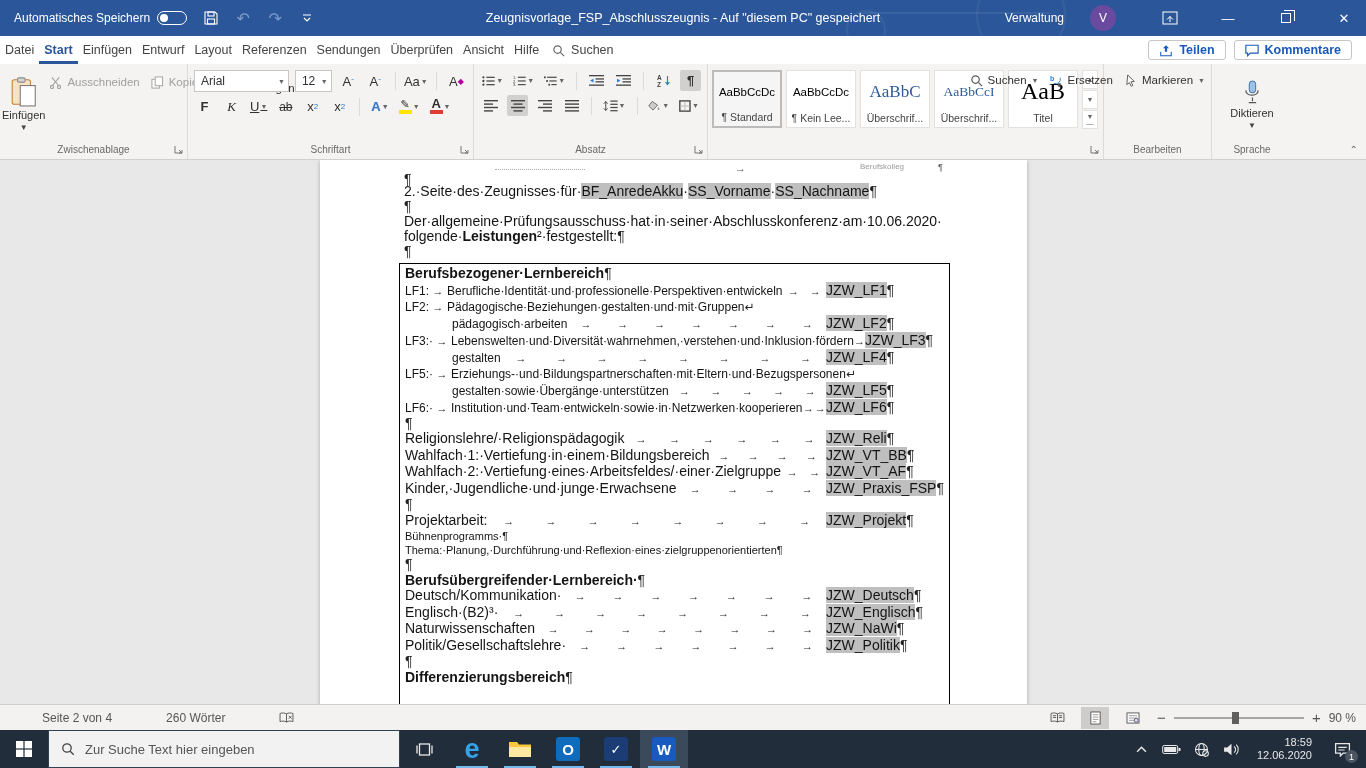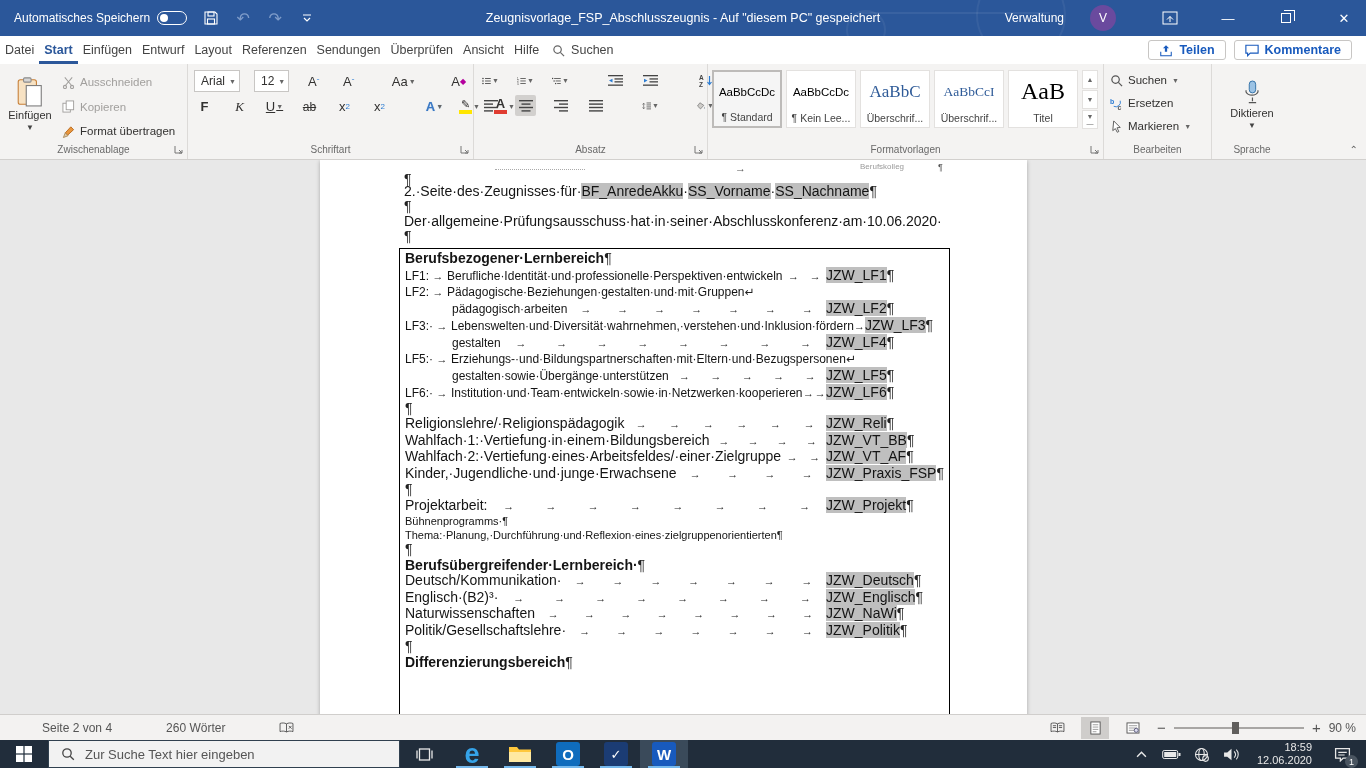--- a/index.html
+++ b/index.html
@@ -36,24 +36,24 @@
   .pillbtn { display:flex; align-items:center; gap:6px; border:1px solid #c8c6c4; border-radius:3px; padding:2px 10px; color:#185abd; font-size:12.5px; font-weight:600; background:#fff; }
 
   
   .ribbon { height:96px; background:#f4f3f2; border-bottom:1px solid #d2d0ce; display:flex; flex:none; position:relative; }
   .rgroup { display:flex; flex-direction:column; padding:4px 2px 0 2px; border-right:1px solid #dcdad8; position:relative; }
   .rgroup-body { flex:1; display:flex; }
   .rgroup-label { height:18px; font-size:10px; color:#696969; text-align:center; display:flex; align-items:center; justify-content:center; gap:4px; padding-bottom:2px; }
   .launcher { position:absolute; right:3px; bottom:4px; width:10px; height:10px; }
   .bigbtn { width:56px; display:flex; flex-direction:column; align-items:center; justify-content:center; gap:2px; font-size:11px; color:#323130; padding:2px 0; }
   .bigbtn .caret { font-size:8px; color:#444; }
-  .smallrows { display:flex; flex-direction:column; justify-content:space-between; gap:3px; padding-top:4px; }
+  .smallrows { display:flex; flex-direction:row; justify-content:flex-end; gap:3px; padding-top:4px; }
   .srow { display:flex; align-items:center; gap:5px; font-size:11.5px; height:20px; padding:0 4px; color:#323130; }
   .srow.disabled { color:#a19f9d; }
-  .fontrow { display:flex; align-items:center; gap:14px; padding:2px 4px; }
+  .fontrow { display:flex; align-items:center; gap:6px; padding:2px 4px; }
   .combo { background:#fff; border:1px solid #c8c6c4; height:22px; display:flex; align-items:center; font-size:12px; padding:0 3px 0 6px; gap:4px; }
   .combo .dd { font-size:7px; color:#666; margin-left:auto; }
   .fbtn { min-width:21px; height:21px; display:flex; align-items:center; justify-content:center; font-size:13px; color:#323130; padding:0 2px; border-radius:2px; }
   .fbtn .dd { font-size:7px; color:#666; margin-left:1px; }
   .fbtn.on { background:#d2d0ce; }
   .vsep { width:1px; height:18px; background:#dcdad8; margin:0 3px; align-self:center; }
   sup.blue,sub.blue { color:#2b7cd3; font-size:8px; }
   .bold-f { font-weight:800; }
   .ital-k { font-style:italic; font-family:"Liberation Serif",serif; }
   .und-u { text-decoration:underline; }
@@ -104,21 +104,21 @@
   .sb-item { margin-right:22px; display:flex; align-items:center; gap:4px;margin-left:32px; }
   .sb-right { margin-left:auto; display:flex; align-items:center; gap:10px; }
   .viewbtn { width:28px; height:22px; display:flex; align-items:center; justify-content:center; }
   .viewbtn.on { background:#cfcdcb; }
   .zoomctl { display:flex; align-items:center; gap:8px; }
   .ztrack { width:130px; height:2px; background:#a8a6a4; position:relative; }
   .zthumb { position:absolute; left:45%; top:-5px; width:7px; height:12px; background:#605e5c; }
   .zsign { font-size:15px; color:#555; }
 
   
-  .taskbar { height:28px; background:#212d3b; display:flex; align-items:stretch; flex:none; color:#e8e8e8; }
+  .taskbar { height:38px; background:#212d3b; display:flex; align-items:stretch; flex:none; color:#e8e8e8; }
   .tb-btn { width:48px; display:flex; align-items:center; justify-content:center; flex:none; }
   .searchbox { width:352px; background:#f2f2f2; display:flex; align-items:center; gap:10px; padding:0 12px; color:#333; font-size:13px; flex:none; border:1px solid #30404f; }
   .appbtn { width:48px; display:flex; align-items:center; justify-content:center; position:relative; flex:none; }
   .appbtn.running::after { content:""; position:absolute; bottom:0; left:8px; right:8px; height:2px; background:#76b9ed; }
   .appbtn.activeapp { background:#3a4a5a; }
   .tile { width:24px; height:24px; border-radius:3px; color:#fff; display:flex; align-items:center; justify-content:center; font-weight:700; font-size:15px; }
   .edge-e { color:#35a3e8; font-size:27px; font-weight:700; line-height:24px; }
   .tray { margin-left:auto; display:flex; align-items:center; gap:4px; padding-right:6px; }
   .trayicon { width:26px; height:38px; display:flex; align-items:center; justify-content:center; }
   .clock { text-align:right; font-size:11px; line-height:13px; padding:0 8px; }
@@ -487,23 +487,20 @@
               <div class="sample">AaB</div>
               <div class="sname">Titel</div>
             </div>
           </div>
         <div class="gal-scroll">
           <div>▲</div>
           <div>▼</div>
           <div>▼<br>—</div>
         </div>
       </div>
-      <div class="rgroup-label" style="margin-top:auto;">
-          <span>Formatvorlagen</span>
-        </div>
       <svg class="launcher" viewBox="0 0 10 10">
           <path d="M1 1 v7 h7 M5 5 l3 3 M8 5 v3 h-3" stroke="#777" fill="none"></path>
         </svg>
     </div>
 
     <div class="rgroup" style="width:108px;">
       <div class="smallrows" style="padding-top:2px;">
         <div class="srow">
           <svg width="13" height="13" viewBox="0 0 14 14">
               <circle cx="6" cy="6" r="4" fill="none" stroke="#555" stroke-width="1.3"></circle>
@@ -566,20 +563,23 @@
             <span class="dl-l"><span class="pmark">¶</span></span>
           </div>
           <div class="docline n">
             <span class="dl-l"><span>2.·Seite·des·Zeugnisses·für·</span><span class="dfield">BF_AnredeAkku</span><span>·</span><span class="dfield">SS_Vorname</span><span>·</span><span class="dfield">SS_Nachname</span><span class="pmark">¶</span></span>
           </div>
           <div class="docline n">
             <span class="dl-l"><span class="pmark">¶</span></span>
           </div>
           <div class="docline n">
             <span class="dl-l"><span>Der·allgemeine·Prüfungsausschuss·hat·in·seiner·Abschlusskonferenz·am·10.06.2020·</span></span>
+          </div>
+          <div class="docline n">
+            <span class="dl-l"><span>folgende·</span><span style="font-weight: 700;">Leistungen</span><span>²·festgestellt:</span><span class="pmark">¶</span></span>
           </div>
           <div class="docline n">
             <span class="dl-l"><span class="pmark">¶</span></span>
           </div>
         </div>
       <div class="docbox" id="docbox">
           <div class="docline n">
             <span class="dl-l"><span style="font-weight: 700;">Berufsbezogener·Lernbereich</span><span class="pmark">¶</span></span>
           </div>
           <div class="docline s">

